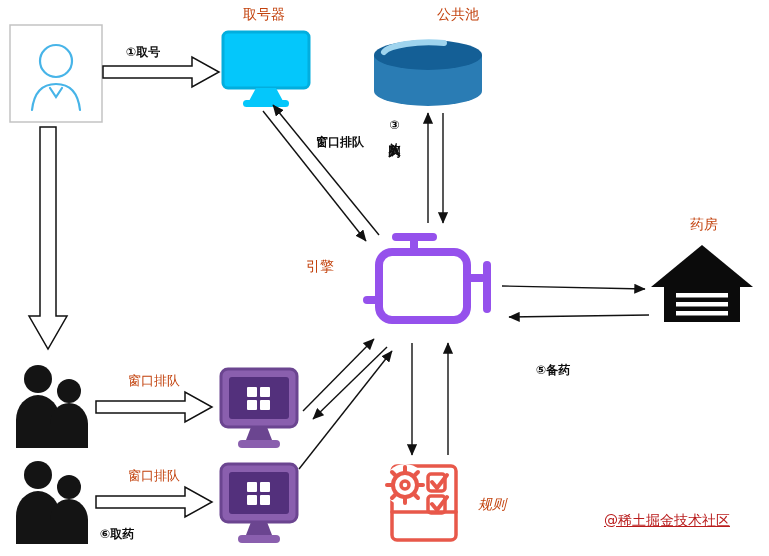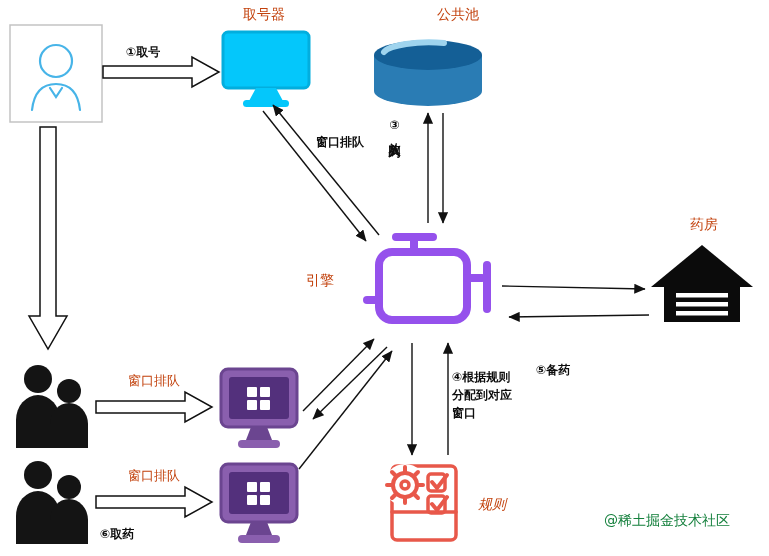--- a/index.html
+++ b/index.html
@@ -5,21 +5,21 @@
   html,body{margin:0;padding:0;background:#ffffff;}
   .canvas{
     position:relative;width:769px;height:556px;background:#fff;overflow:hidden;
     font-family:"DejaVu Sans","Liberation Sans",sans-serif;color:#111;
   }
   .canvas svg{position:absolute;left:0;top:0;}
   .lbl{position:absolute;font-size:14px;color:#c2410c;white-space:nowrap;z-index:2;}
   .num{font-weight:700;font-size:12px;color:#0d0d0d;}
   .vert{writing-mode:vertical-rl;text-orientation:upright;line-height:1.05;letter-spacing:1px;white-space:normal;}
   .wrap4{white-space:normal;width:64px;line-height:1.5;word-break:break-all;}
-  .watermark{position:absolute;font-size:14px;color:#15803d;z-index:2;}
+  .watermark{position:absolute;font-size:14px;color:#b91c1c;z-index:2;text-decoration:underline;}
 </style>
 </head>
 <body>
 
 <div class="canvas">
 
   <svg width="769" height="556" viewBox="0 0 769 556">
     <defs>
       <marker id="ah" viewBox="0 0 10 8" markerWidth="9" markerHeight="7.2" refX="8.5" refY="4" orient="auto">
         <path d="M0 0 L9 4 L0 8 z" fill="#111"></path>
@@ -150,23 +150,22 @@
       <line x1="412" y1="343" x2="412" y2="455" marker-end="url(#ah)"></line>
       <line x1="448" y1="455" x2="448" y2="343" marker-end="url(#ah)"></line>
     </g>
   </svg>
 
   <div class="lbl" style="left:243px;top:6px;">取号器</div>
   <div class="lbl" style="left:403px;top:6px;margin-left:34px;">公共池</div>
   <div class="lbl num" style="left:126px;top:44px;">①取号</div>
   <div class="lbl num" style="left:316px;top:134px;">窗口排队</div>
   <div class="lbl num vert" style="left:388px;top:118px;height:110px;">③放入队列</div>
-  <div class="lbl" style="left:306px;top:272px;text-align:right;">引擎</div>
+  <div class="lbl" style="left:306px;top:258px;text-align:right;">引擎</div>
   <div class="lbl" style="left:690px;top:216px;font-family:Liberation Mono, monospace;">药房</div>
   <div class="lbl num" style="left:536px;top:330px;margin-top:32px;">⑤备药</div>
   <div class="lbl" style="left:128px;top:372px;font-size:13px;">窗口排队</div>
   <div class="lbl" style="left:128px;top:467px;font-size:13px;">窗口排队</div>
   <div class="lbl num" style="left:100px;top:526px;">⑥取药</div>
-  <div class="lbl num wrap4" style="left:452px;top:368px;">④根据规则分配到对应窗口</div>
   <div class="lbl" style="left:478px;top:496px;font-style:italic;">规则</div>
   <div class="watermark" style="left:604px;top:512px;">@稀土掘金技术社区</div>
 
 </div>
 
 </body></html>

